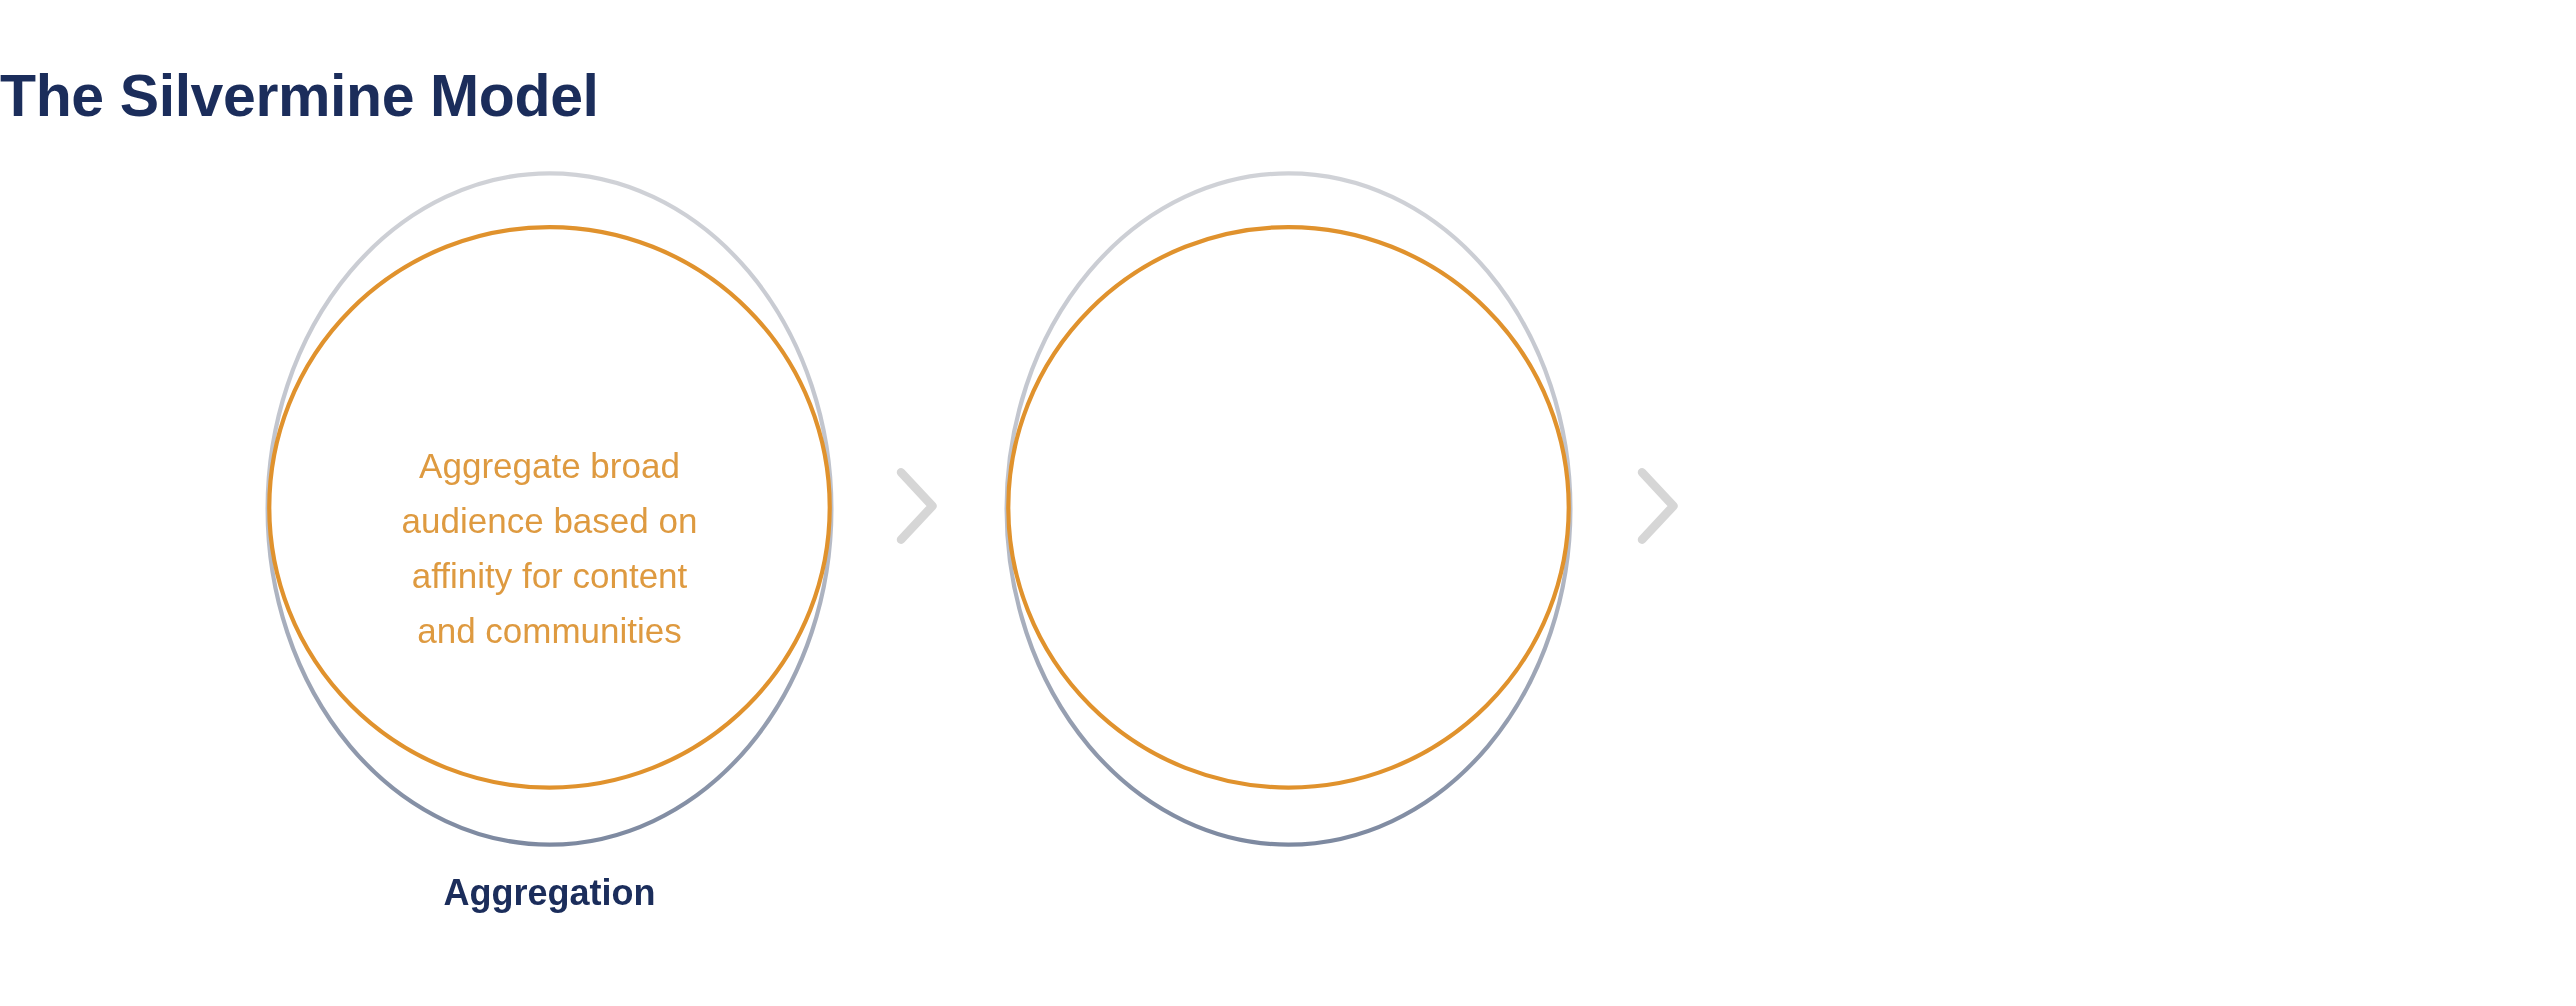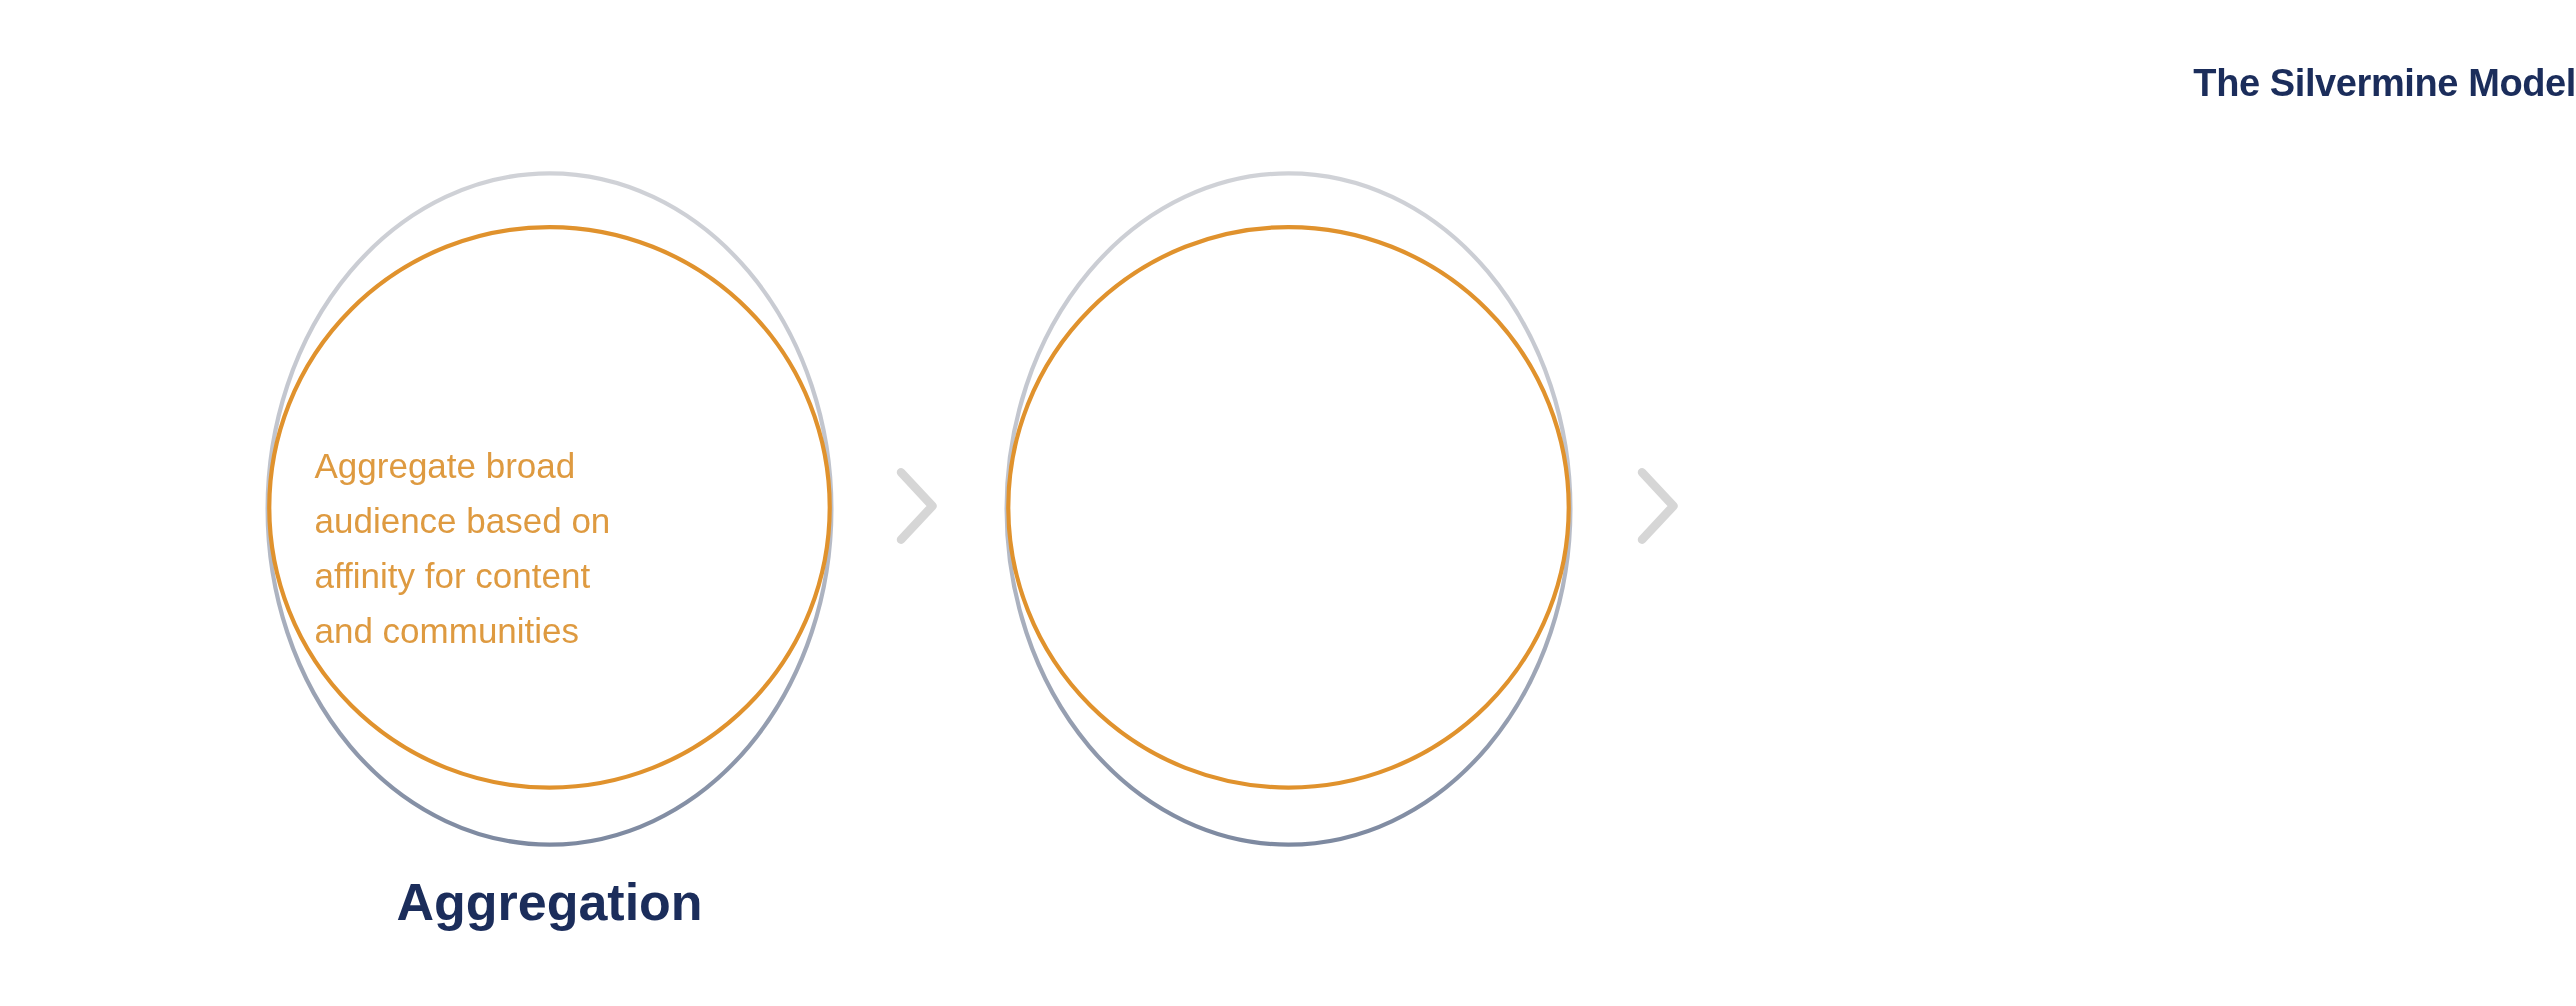--- a/index.html
+++ b/index.html
@@ -12,22 +12,22 @@
     font-family: "Liberation Sans", sans-serif;
     overflow: hidden;
   }
 
   .title {
     position: absolute;
     top: 62px;
     left: 0;
     width: 100%;
     margin: 0;
-    text-align: right;
-    font-size: 38px;
+    text-align: left;
+    font-size: 59px;
     font-weight: bold;
     letter-spacing: -0.4px;
     color: var(--title-navy, #1B2D5B);
   }
 
   .stage {
     position: absolute;
     top: 165px;
     width: 621px;
     height: 788px;
@@ -44,34 +44,34 @@
     height: 688px;
     display: block;
   }
 
   .circle-text {
     position: absolute;
     top: 273px;
     left: 50%;
     transform: translateX(-50%);
     width: 470px;
-    text-align: left;
+    text-align: center;
     font-size: 35px;
     line-height: 55px;
     white-space: pre-line;
     color: var(--text-orange, #DE9A40);
   }
 
   .stage-label {
     position: absolute;
     top: 707px;
     left: 0;
     width: 100%;
     text-align: center;
-    font-size: 52px;
+    font-size: 36px;
     font-weight: bold;
     color: var(--title-navy, #1B2D5B);
   }
 
   .chevron {
     position: absolute;
     top: 465px;
     width: 47px;
     height: 82px;
   }

